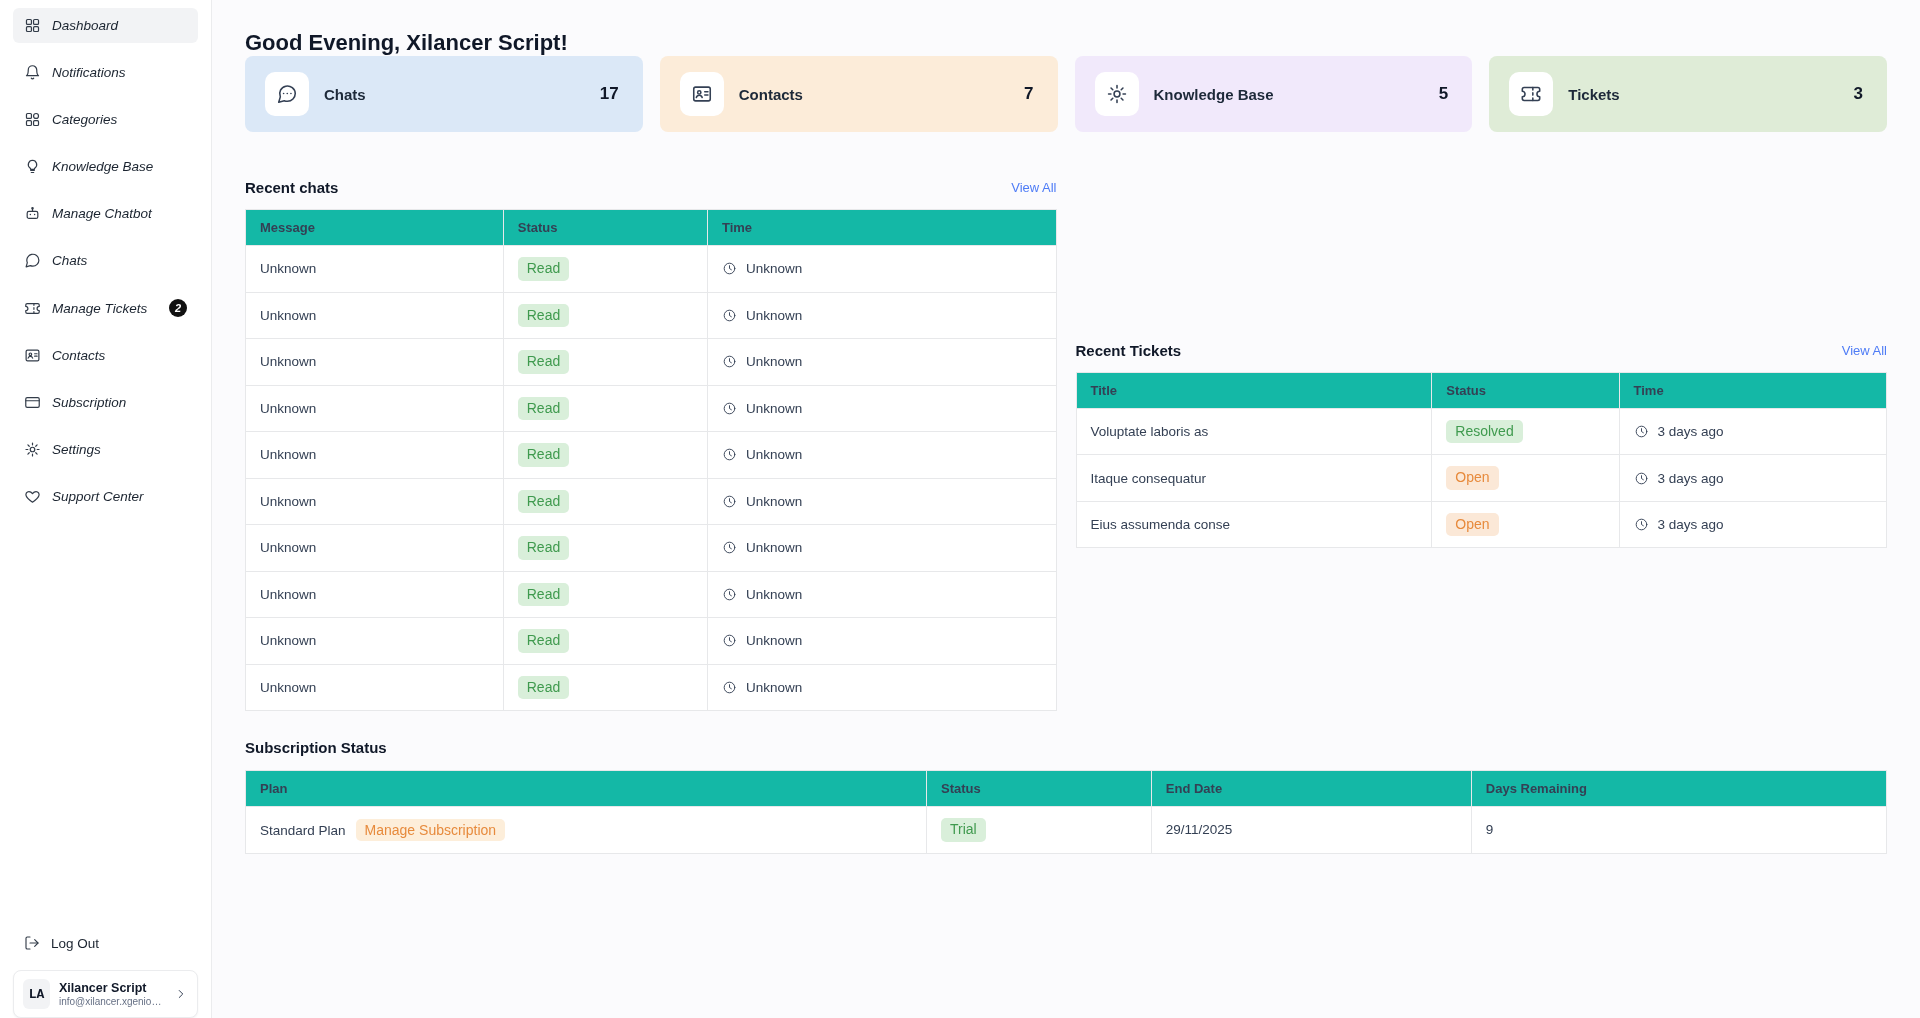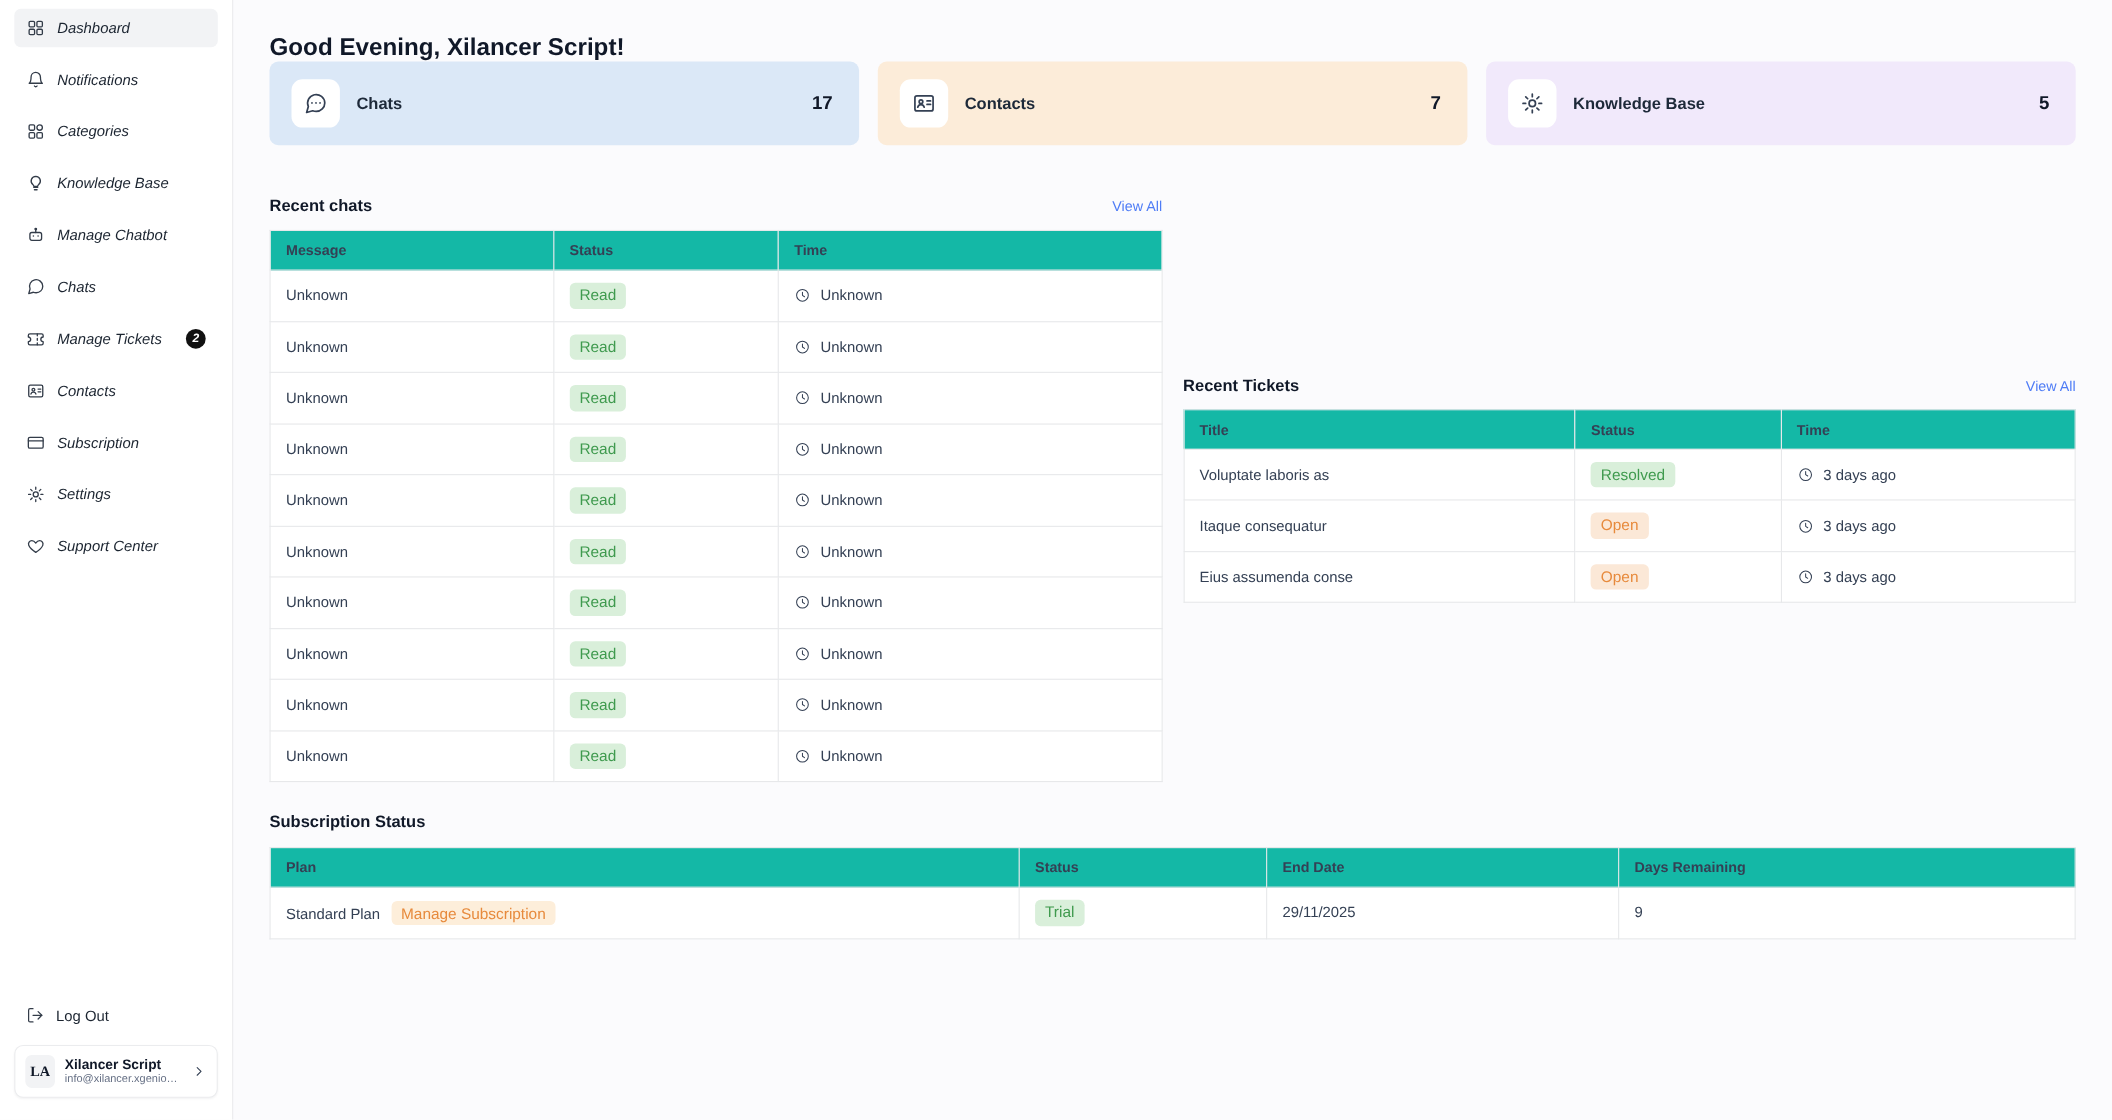--- a/index.html
+++ b/index.html
@@ -39,37 +39,37 @@
   .nav-item.active { background: #f2f3f5; }
   .nav-item .nav-icon { color: #333c49; display: flex; }
   .nav-item .nav-icon svg { width: 17px; height: 17px; }
   .nav-badge {
     margin-left: auto; background: #111111; color: #ffffff;
     min-width: 18px; height: 18px; border-radius: 50%;
     display: flex; align-items: center; justify-content: center;
     font-size: 11px; font-weight: 700;
   }
 
-  .sidebar-bottom { margin-top: auto; padding-bottom: 20px; }
+  .sidebar-bottom { margin-top: auto; padding-bottom: 0; }
   .logout { display: flex; align-items: center; gap: 11px; padding: 9px 11px; border-radius: 6px; font-size: 13.5px; font-weight: 500; color: #1b2430; cursor: pointer; }
   .logout .nav-icon { color: #333c49; display: flex; }
   .logout .nav-icon svg { width: 16px; height: 16px; }
 
   .user-card {
     display: flex; align-items: center; gap: 9px;
     border: 1px solid #ebecee; border-radius: 8px;
     background: #fff; padding: 8px 9px; margin-top: 10px;
     box-shadow: 0 1px 2px rgba(16,24,40,.05);
     cursor: pointer;
   }
   .avatar {
     width: 30px; height: 30px; border-radius: 6px; background: #f2f3f5;
     display: flex; align-items: center; justify-content: center;
     font-weight: 800; font-size: 13px; color: #101828;
-    font-family: Liberation Serif, serif;
+    font-family: Liberation Mono, monospace;
   }
   .user-meta { display: flex; flex-direction: column; gap: 1px; min-width: 0; }
   .user-name { font-size: 12.5px; font-weight: 700; color: #101828; white-space: nowrap; }
   .user-email { font-size: 10px; color: #667085; white-space: nowrap; overflow: hidden; text-overflow: ellipsis; max-width: 118px; }
   .user-chevron { margin-left: auto; color: #344054; display: flex; }
   .user-chevron svg { width: 14px; height: 14px; }
 
   
   .main { flex: 1; padding: 30px 33px 0 33px; overflow: hidden; }
   .greeting { font-size: 22px; font-weight: 700; color: #101828; }
@@ -297,20 +297,30 @@
       </div>
       <div class="card card-kb">
         <span class="chip">
             <svg class="ic" viewBox="0 0 24 24">
               <circle cx="12" cy="12" r="3.2"></circle>
               <path d="M12 2.8v2.6M12 18.6v2.6M2.8 12h2.6M18.6 12h2.6M5.5 5.5l1.9 1.9M16.6 16.6l1.9 1.9M18.5 5.5l-1.9 1.9M7.4 16.6l-1.9 1.9"></path>
             </svg>
           </span>
         <span class="card-label">Knowledge Base</span>
         <span class="card-value">5</span>
+      </div>
+      <div class="card card-tickets">
+        <span class="chip">
+            <svg class="ic" viewBox="0 0 24 24">
+              <path d="M2.5 9a3 3 0 0 1 0 6v2a2 2 0 0 0 2 2h15a2 2 0 0 0 2-2v-2a3 3 0 0 1 0-6V7a2 2 0 0 0-2-2h-15a2 2 0 0 0-2 2z"></path>
+              <path d="M14 5v2.5M14 10.8v2.4M14 16.5V19"></path>
+            </svg>
+          </span>
+        <span class="card-label">Tickets</span>
+        <span class="card-value">3</span>
       </div>
     </div>
 
     <div class="tables">
 
       <section class="table-col">
         <div class="table-head-row">
           <span class="section-title">Recent chats</span>
           <a class="view-all">View All</a>
         </div>

